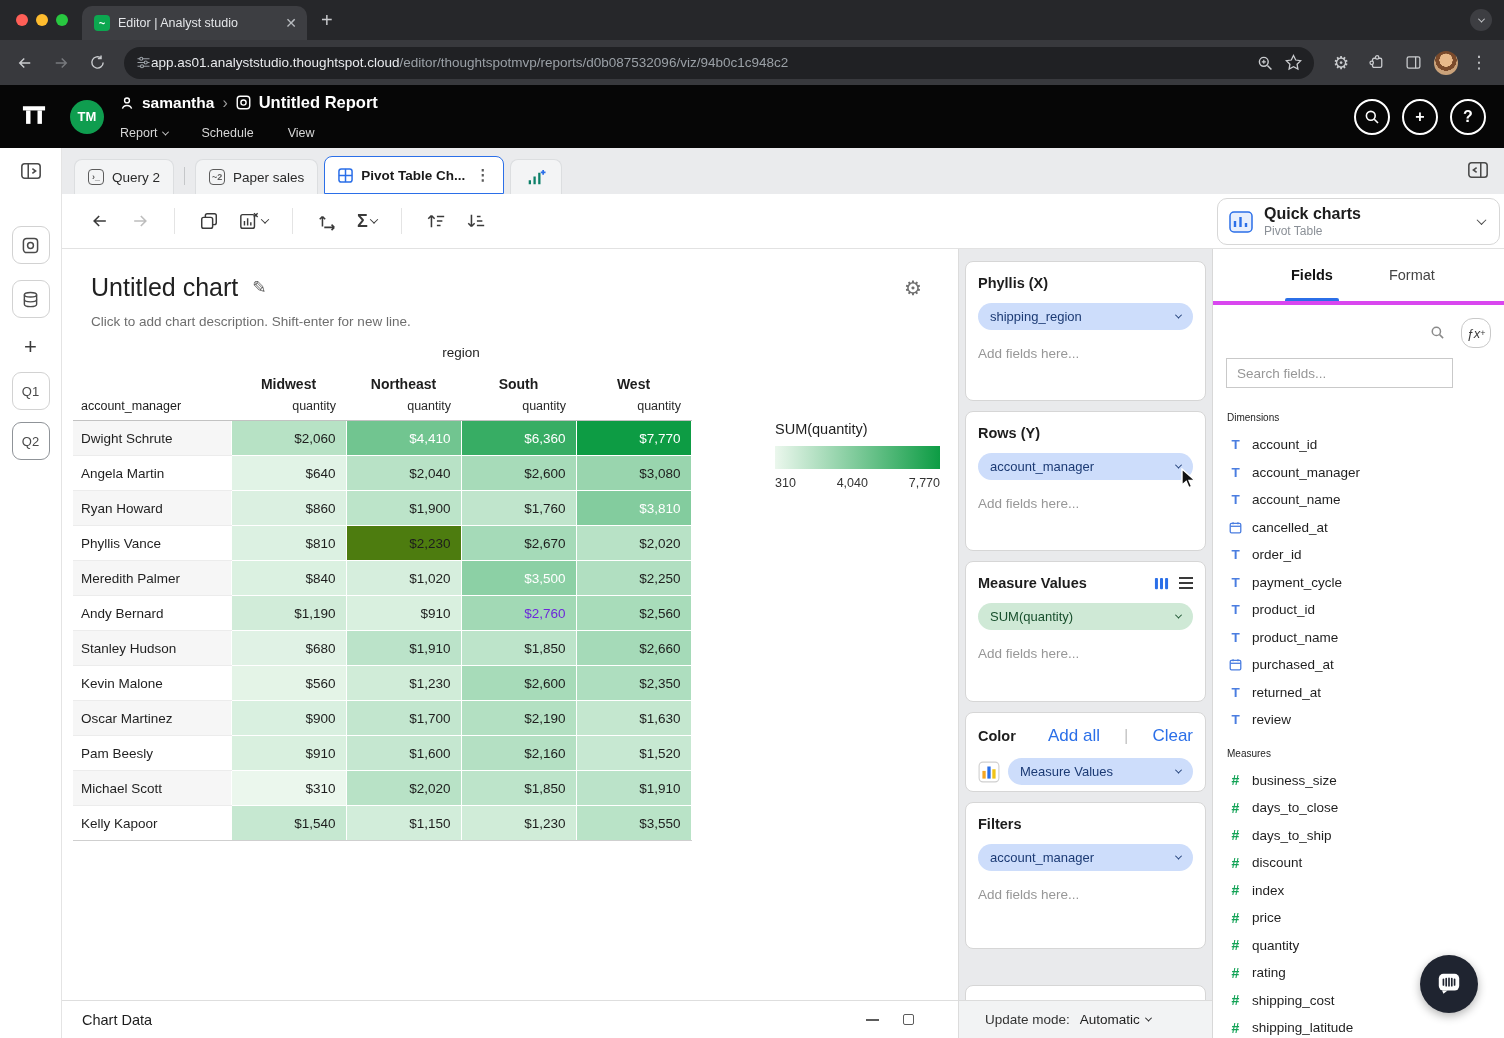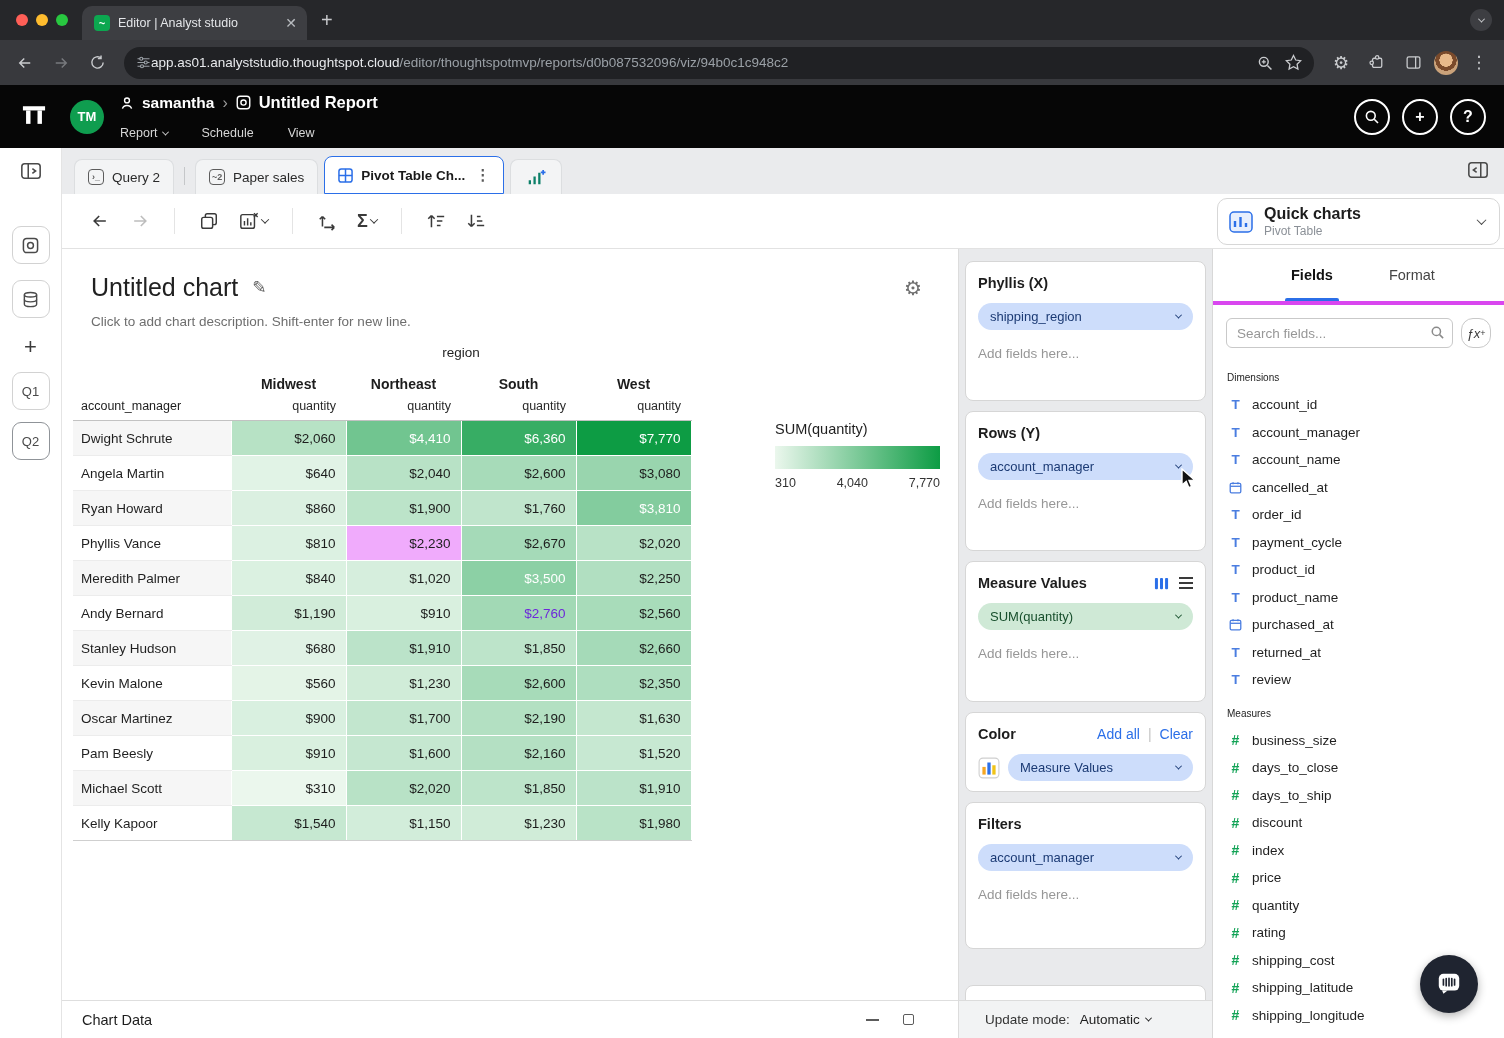--- a/index.html
+++ b/index.html
@@ -115,39 +115,39 @@
   .cfg-title-row { display:flex; align-items:center; }
   .cfg-title { font-size:14.5px; font-weight:bold; color:#1d1d1d; }
   .cfg-icons { margin-left:auto; display:flex; gap:10px; align-items:center; }
   .hamb { display:flex; flex-direction:column; gap:3px; }
   .hamb span { width:14px; height:2px; background:#3a3a3a; }
   .pill { height:27px; border-radius:14px; display:flex; align-items:center; padding:0 12px; font-size:13px; margin-top:12px; }
   .pill-label { flex:1; white-space:nowrap; overflow:hidden; }
   .pill.blue { background:#cdddfb; color:#1b3a74; }
   .pill.green { background:#cfe9d6; color:#174f2c; }
   .add-fields { font-size:13.5px; color:#979797; margin-top:16px; }
-  .cfg-links { margin-left:auto; display:flex; gap:8px; align-items:flex-start; font-size:14px; }
+  .cfg-links { margin-left:auto; display:flex; gap:24px; align-items:flex-start; font-size:17px; }
   .cfg-link { color:#2b6fe8; }
   .cfg-link-div { color:#c4c4c4; }
   .color-row { display:flex; align-items:center; gap:8px; margin-top:12px; }
   .color-row .pill { flex:1; margin-top:0; }
   .convert-card { background:#fff; border:1px solid #d6d6d6; border-radius:8px 8px 0 0; margin-top:26px; padding:12px 0 40px; text-align:center; font-size:14px; color:#2b2b2b; }
   .update-strip { position:absolute; left:0; right:0; bottom:0; height:38px; background:#f2f3f4; border-top:1px solid #dcdcdc; display:flex; align-items:center; padding:0 14px 0 26px; gap:10px; }
   .um-label { font-size:13.5px; color:#333; }
   .um-value { font-size:13.5px; color:#1d1d1d; display:flex; align-items:center; gap:6px; }
 
   
   .fields-panel { width:292px; flex:0 0 auto; background:#fff; border-left:1px solid #d8d8d8; display:flex; flex-direction:column; overflow:hidden; }
   .fp-tabs { display:flex; gap:56px; padding:0 0 0 78px; height:56px; align-items:center; border-bottom:4px solid #d946ef; flex:0 0 auto; }
   .fp-tab { font-size:14.5px; color:#454545; height:100%; display:flex; align-items:center; position:relative; }
   .fp-tab.active { color:#111; font-weight:bold; }
   .fp-tab.active:after { content:""; position:absolute; left:-6px; right:-6px; bottom:0; height:3px; background:#2b6fe8; border-radius:2px 2px 0 0; }
   .fp-search-row { display:flex; gap:8px; margin:13px 13px 0; flex:0 0 auto; }
   .fp-search { flex:1; position:relative; }
-  .fp-search input { width:100%; height:30px; border:1px solid #c9c9c9; border-radius:6px; padding:0 30px 0 10px; font-size:13.5px; color:#333; outline:none; font-family:inherit; }
+  .fp-search input { width:100%; height:30px; border:1px solid #c9c9c9; border-radius:0; padding:0 30px 0 10px; font-size:13.5px; color:#333; outline:none; font-family:inherit;margin-top:40px; }
   .fp-search input::placeholder { color:#979797; }
   .fp-search .mag { position:absolute; right:8px; top:7px; }
   .fx-btn { width:30px; height:30px; border:1px solid #c9c9c9; border-radius:12px; display:flex; align-items:center; justify-content:center; font-size:13px; color:#3c3c3c; font-style:italic; }
   .fx-btn sup { font-size:9px; font-style:normal; }
   .fp-section-title { font-size:10px; color:#232323; margin:24px 0 8px 14px; }
   .field-item { height:27.5px; display:flex; align-items:center; gap:9px; padding-left:15px; }
   .field-label { font-size:13.5px; color:#1f1f1f; }
   .t-icon { width:15px; text-align:center; color:#4a7de0; font-weight:bold; font-size:13.5px; }
   .h-icon { width:15px; text-align:center; color:#12a356; font-weight:bold; font-size:14px; }
   .cal-wrap { width:15px; display:flex; justify-content:center; }
@@ -455,21 +455,21 @@
                   <tr class="pv-data-row">
                     <td class="pv-name alt">Ryan Howard</td>
                     <td class="pv-val" style="background:rgb(219,240,225);color:#1d1d1d">$860</td>
                     <td class="pv-val" style="background:rgb(188,228,201);color:#1d1d1d">$1,900</td>
                     <td class="pv-val" style="background:rgb(192,229,204);color:#1d1d1d">$1,760</td>
                     <td class="pv-val" style="background:rgb(131,204,158);color:#fff">$3,810</td>
                   </tr>
                   <tr class="pv-data-row">
                     <td class="pv-name">Phyllis Vance</td>
                     <td class="pv-val" style="background:rgb(220,241,226);color:#1d1d1d">$810</td>
-                    <td class="pv-val" style="background:#f0abfc;color:#1d1d1d">$2,230</td>
+                    <td class="pv-val" style="background:#4d7c0f;color:#1d1d1d">$2,230</td>
                     <td class="pv-val" style="background:rgb(165,218,184);color:#1d1d1d">$2,670</td>
                     <td class="pv-val" style="background:rgb(184,226,198);color:#1d1d1d">$2,020</td>
                   </tr>
                   <tr class="pv-data-row">
                     <td class="pv-name alt">Meredith Palmer</td>
                     <td class="pv-val" style="background:rgb(219,241,225);color:#1d1d1d">$840</td>
                     <td class="pv-val" style="background:rgb(214,238,221);color:#1d1d1d">$1,020</td>
                     <td class="pv-val" style="background:rgb(140,208,165);color:#fff">$3,500</td>
                     <td class="pv-val" style="background:rgb(177,223,193);color:#1d1d1d">$2,250</td>
                   </tr>
@@ -513,21 +513,21 @@
                     <td class="pv-val" style="background:rgb(235,247,237);color:#1d1d1d">$310</td>
                     <td class="pv-val" style="background:rgb(184,226,198);color:#1d1d1d">$2,020</td>
                     <td class="pv-val" style="background:rgb(189,228,202);color:#1d1d1d">$1,850</td>
                     <td class="pv-val" style="background:rgb(187,227,201);color:#1d1d1d">$1,910</td>
                   </tr>
                   <tr class="pv-data-row">
                     <td class="pv-name">Kelly Kapoor</td>
                     <td class="pv-val" style="background:rgb(198,232,209);color:#1d1d1d">$1,540</td>
                     <td class="pv-val" style="background:rgb(210,237,218);color:#1d1d1d">$1,150</td>
                     <td class="pv-val" style="background:rgb(208,236,216);color:#1d1d1d">$1,230</td>
-                    <td class="pv-val" style="background:rgb(185,227,199);color:#1d1d1d">$1,980</td>
+                    <td class="pv-val" style="background:rgb(185,227,199);color:#1d1d1d">$3,550</td>
                   </tr>
                 </tbody>
               </table>
 
             <div class="legend">
               <div class="legend-title">SUM(quantity)</div>
               <div class="legend-bar" id="legend-bar" style="background: linear-gradient(90deg, rgb(235, 247, 237), rgb(13, 156, 68));"></div>
               <div class="legend-ticks">
                 <span id="legend-min">310</span>
                 <span id="legend-mid">4,040</span>

